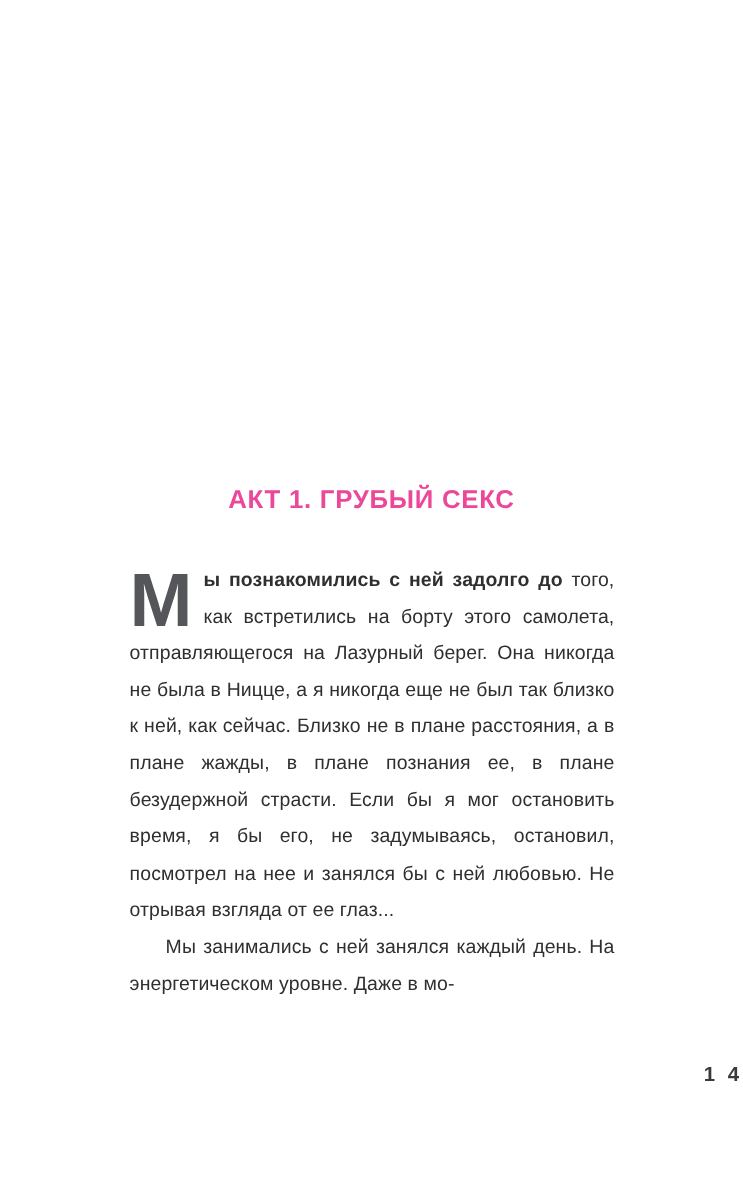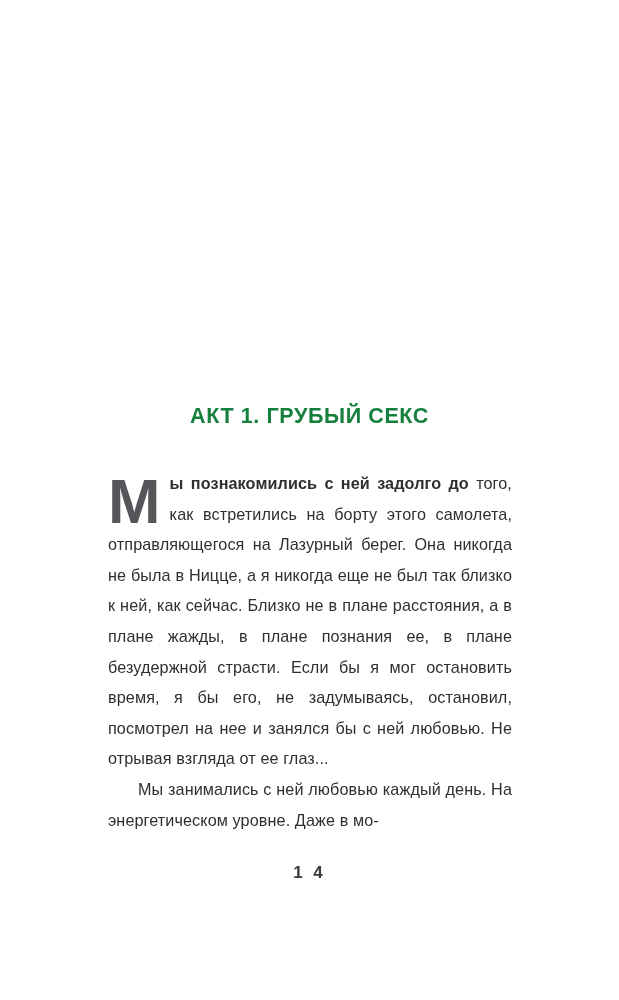--- a/index.html
+++ b/index.html
@@ -22,21 +22,21 @@
   }
   .chapter-title {
     position: absolute;
     top: 390px;
     left: 0;
     width: 619px;
     text-align: center;
     font-size: 21.5px;
     font-weight: bold;
     letter-spacing: 0.6px;
-    color: #15803d;
+    color: #ec4899;
     text-transform: uppercase;
   }
   .body-block {
     position: absolute;
     top: 468px;
     left: 108px;
     width: 404px;
   }
   .para {
     font-size: 16.2px;
@@ -61,37 +61,37 @@
     padding: 4px 9px 0 0;
     margin-top: 2px;
     font-family: "Liberation Sans", sans-serif;
   }
   .para.first .lead {
     letter-spacing: 0.1px;
     font-weight: bold;
   }
   .folio {
     position: absolute;
-    top: 863px;
+    top: 886px;
     left: 0;
     width: 619px;
-    text-align: center;
+    text-align: right;
     font-size: 17px;
     font-weight: bold;
     color: #3a3a3c;
     letter-spacing: 3px;
   }
 </style>
 </head>
 <body>
 
 <div class="page">
 
   <h1 class="chapter-title">АКТ 1. ГРУБЫЙ СЕКС</h1>
 
   <div class="body-block">
     <p class="para first"><span class="dropcap">М</span><span class="lead">ы познакомились с ней задолго до</span> <span>того, как встретились на борту этого самолета, отправляющегося на Лазурный берег. Она никогда не была в Ницце, а я никогда еще не был так близко к ней, как сейчас. Близко не в плане расстояния, а в плане жажды, в плане познания ее, в плане безудержной страсти. Если бы я мог остановить время, я бы его, не задумываясь, остановил, посмотрел на нее и занялся бы с ней любовью. Не отрывая взгляда от ее глаз...</span></p>
-    <p class="para indent">Мы занимались с ней любовью каждый день. На энергетическом уровне. Даже в мо-</p>
+    <p class="para indent">Мы занимались с ней занялся каждый день. На энергетическом уровне. Даже в мо-</p>
   </div>
 
   <div class="folio">1 4</div>
 
 </div>
 
 </body></html>

